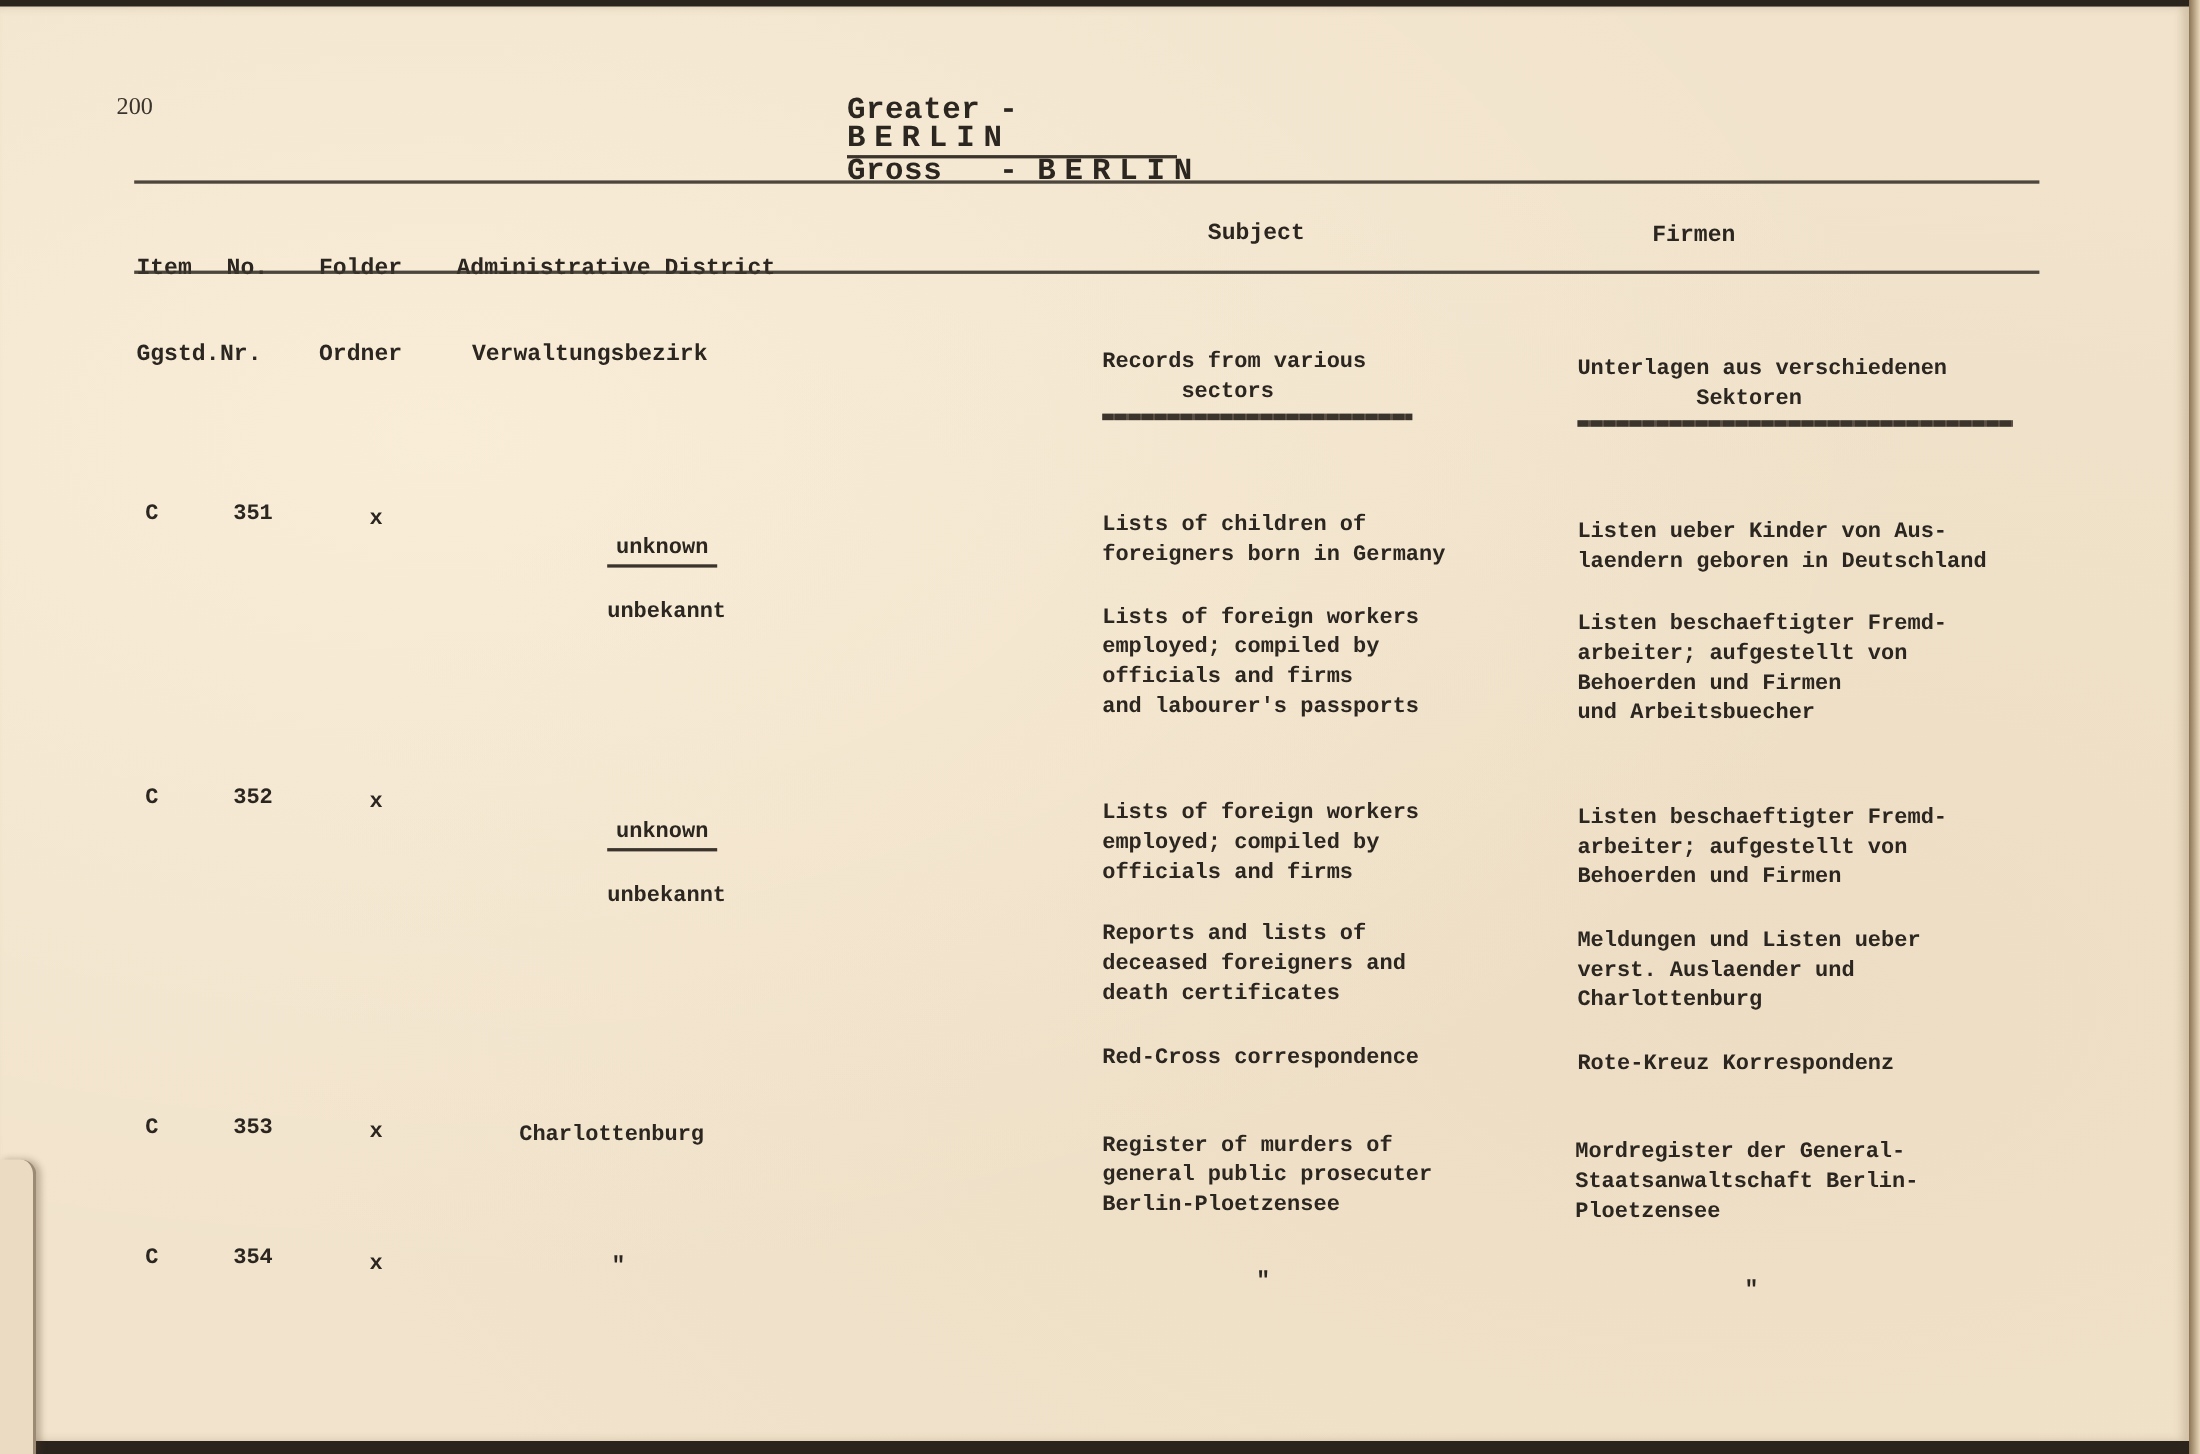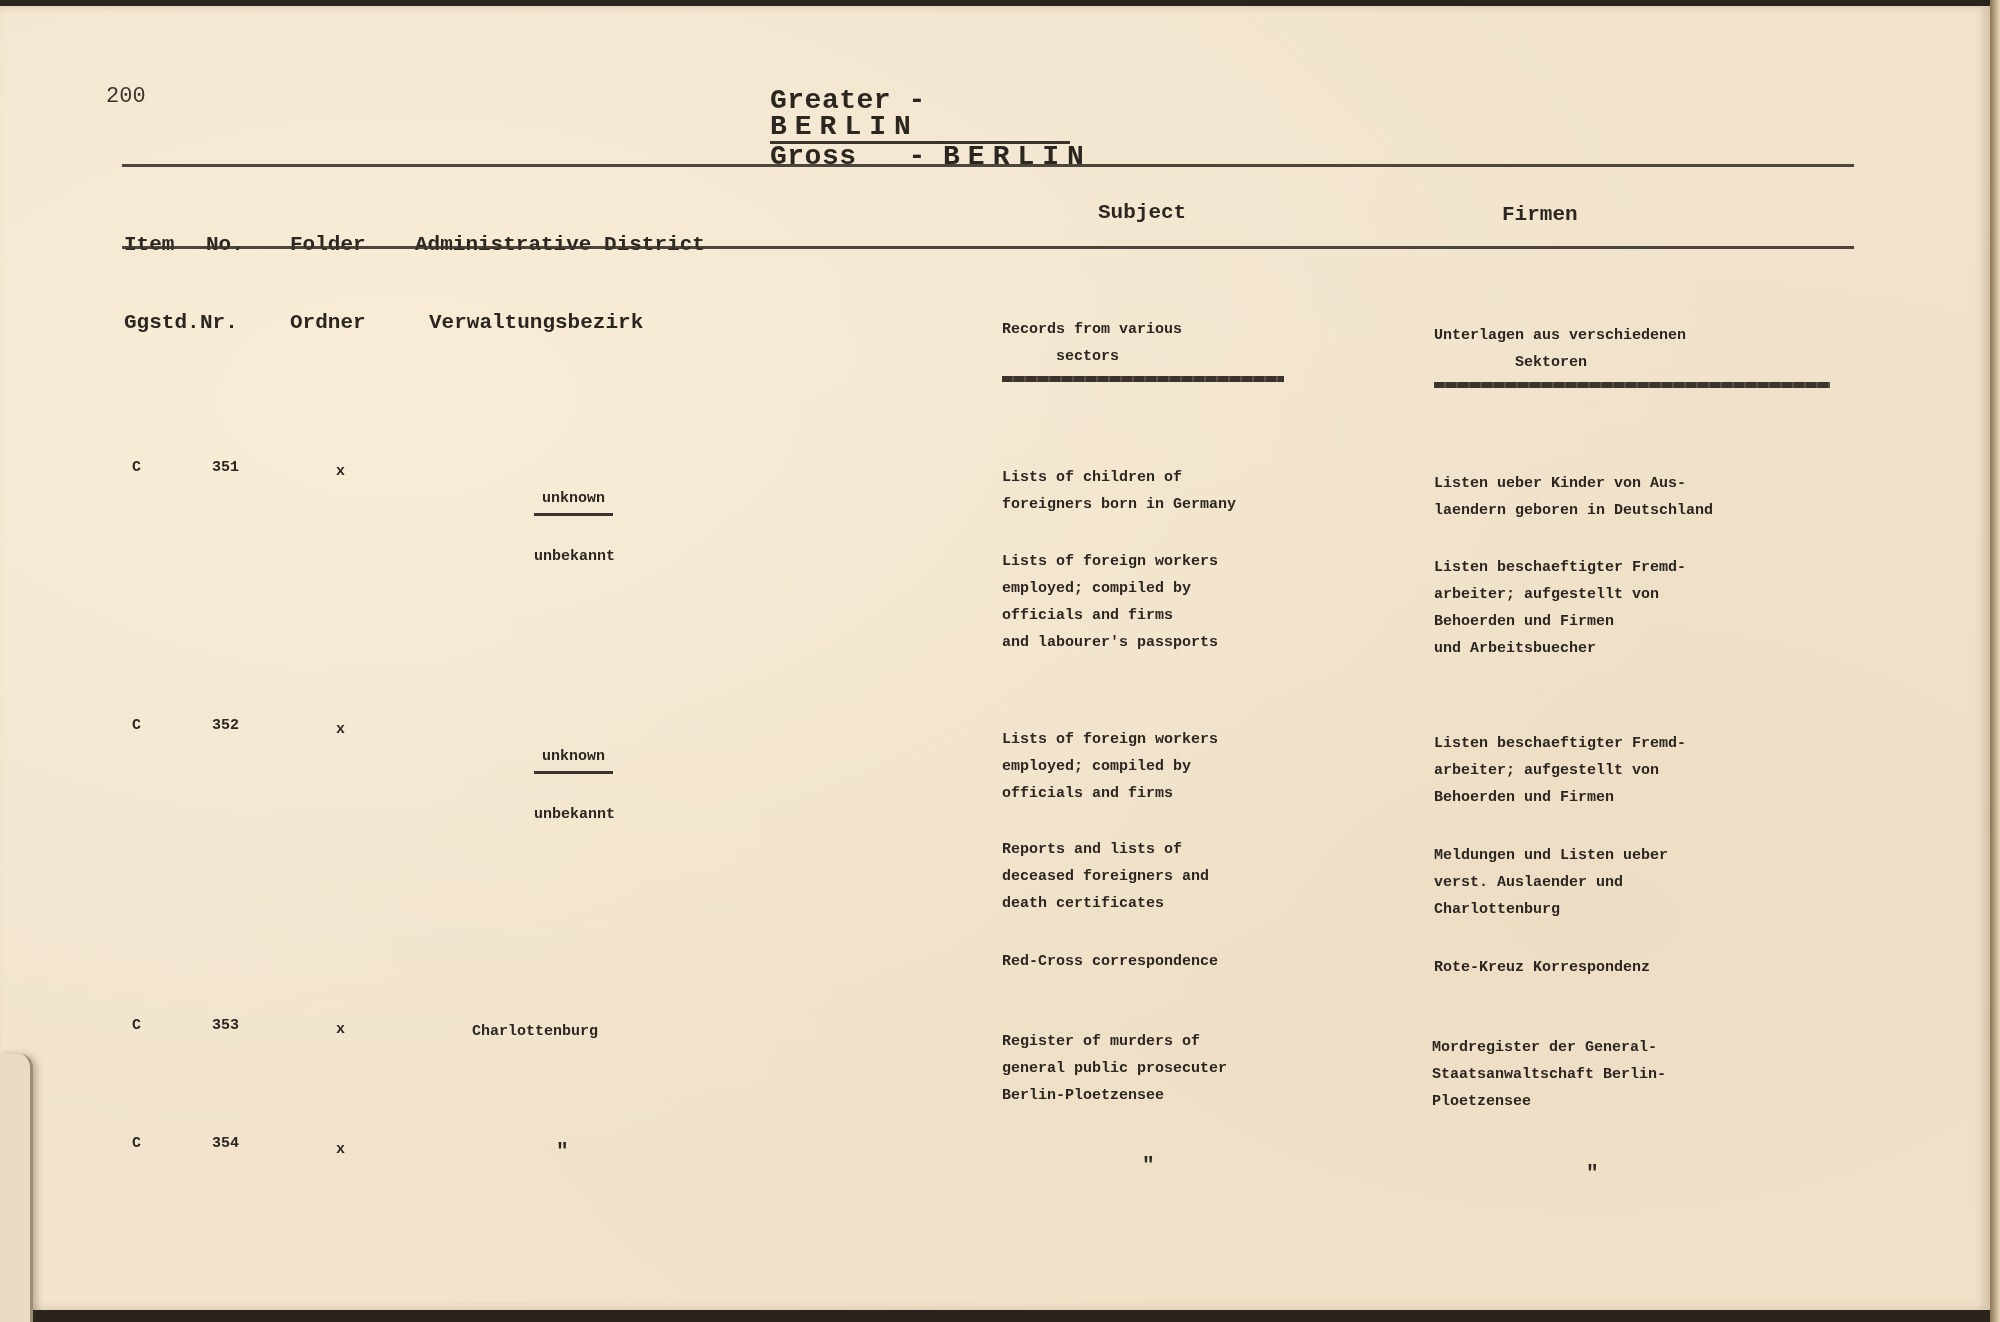--- a/index.html
+++ b/index.html
@@ -43,21 +43,21 @@
       height: 268px;
       border-top-right-radius: 14px;
       background: #eadbc2;
       border-right: 3px solid #9c8a74;
       box-shadow: 4px 0 6px rgba(80,60,40,0.3);
     }
     .abs { position: absolute; }
     .page-number {
       left: 106px;
       top: 78px;
-      font-family: Liberation Mono, monospace;
+      font-family: Liberation Serif, serif;
       font-size: 22px;
       color: #3a342c;
     }
     .title {
       left: 770px;
       top: 82px;
       width: 300px;
       font-size: 28px;
       font-weight: bold;
       line-height: 26px;
@@ -77,21 +77,21 @@
       background: #3a342c;
       opacity: 0.9;
     }
     .hdr {
       font-size: 21px;
       font-weight: bold;
       line-height: 26px;
       white-space: pre;
     }
     .cell {
-      font-size: 15px;
+      font-size: 20px;
       font-weight: bold;
       line-height: 27px;
       white-space: pre;
     }
     .district {
       width: 140px;
     }
     .district .top {
       display: inline-block;
       border-bottom: 3px solid #3a342c;

